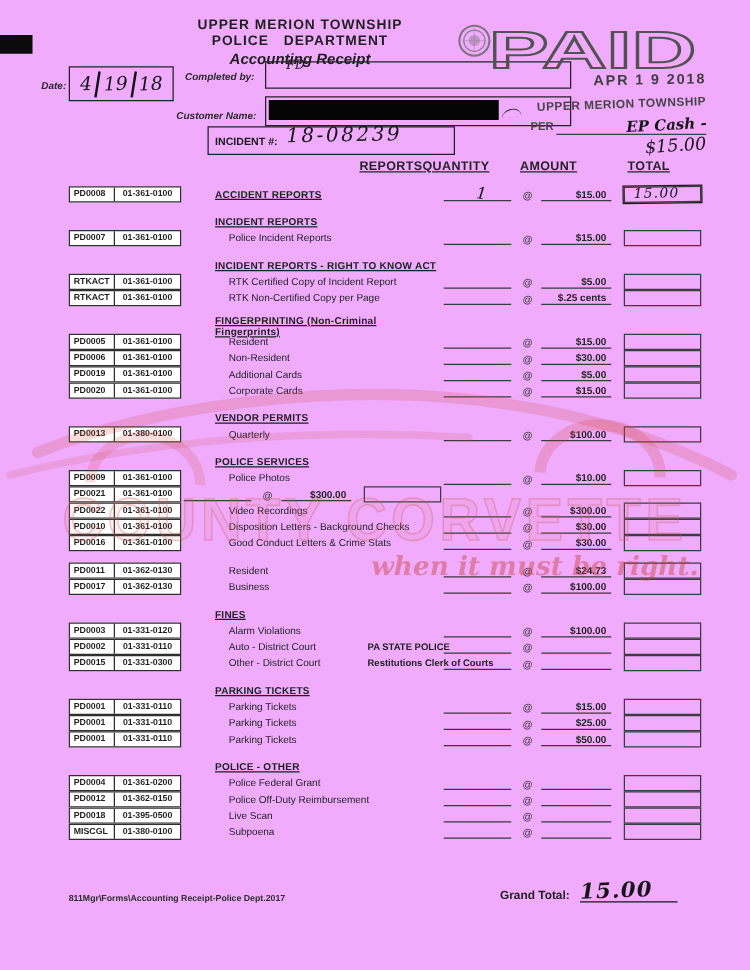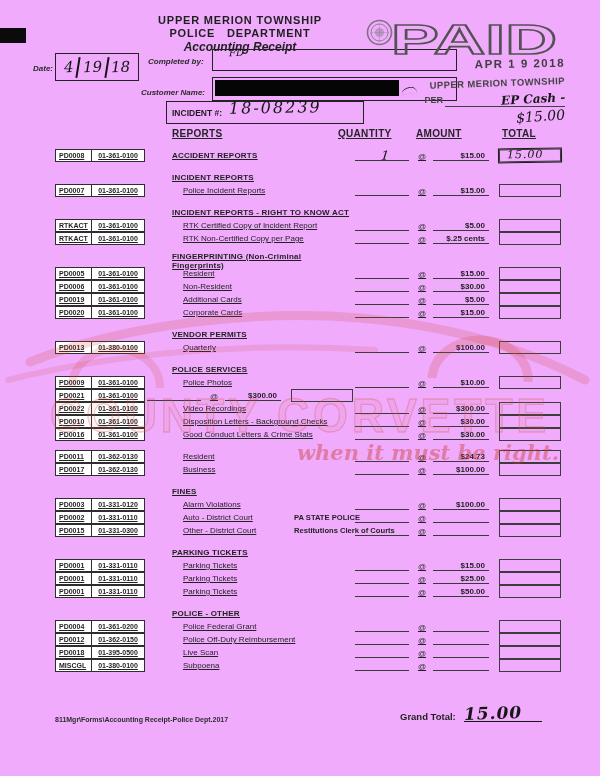--- a/index.html
+++ b/index.html
@@ -36,27 +36,27 @@
   .paid-date{margin:-12px 0 0 30px;font-size:11.5px;font-weight:700;letter-spacing:1.5px;color:#3e3e3e;transform:rotate(-1deg);}
   .paid-org{margin:8px 0 0 6px;font-size:9.5px;font-weight:700;letter-spacing:.4px;color:#454545;transform:rotate(-2deg);}
   .paid-per{margin:3px 0 0 2px;font-size:9px;font-weight:700;color:#454545;}
   .per-sig{font-size:12px;margin-left:6px;transform:rotate(-3deg);}
   .per-line{display:inline-block;border-bottom:1.3px solid #3f3f3f;min-width:120px;margin-left:2px;}
   .paid-amount{margin:1px 0 0 64px;font-size:14px;transform:rotate(-4deg);}
   
   .col-headers{position:absolute;left:0;top:128px;width:600px;display:flex;padding-left:55px;box-sizing:border-box;}
   .col-headers .h{font-size:10px;font-weight:700;text-decoration:underline;letter-spacing:.3px;color:#242424;}
   .ch-codes{width:90px;margin-right:27px;}
-  .ch-desc{width:166px;}
+  .ch-desc{width:166px;text-align:right;}
   .ch-qty{width:78px;}
   .ch-amount{width:60px;}
   .ch-total{width:62px;margin-left:20px;padding-left:6px;box-sizing:border-box;}
   
   .form-body{position:absolute;left:0;top:149px;width:600px;}
-  .section{margin-top:9px;text-decoration:underline;}
+  .section{margin-top:9px;}
   .section:first-child{margin-top:0;}
   .row{display:flex;height:13px;padding-left:55px;box-sizing:border-box;align-items:stretch;}
   .codes{width:90px;border:1px solid #2e2e2e;display:flex;font-size:7px;font-weight:700;color:#1e1e1e;box-sizing:border-box;background:#fff;}
   .codes .code{width:36px;border-right:1px solid #2e2e2e;display:flex;align-items:center;padding-left:3px;box-sizing:border-box;}
   .codes .account{flex:1;display:flex;align-items:center;justify-content:center;}
   .codes.empty{visibility:hidden;}
   .desc{width:181px;margin-left:27px;padding-left:11px;box-sizing:border-box;position:relative;font-size:8px;color:#1f1f1f;display:flex;align-items:center;}
   .header-row .desc-text{font-weight:700;text-decoration:underline;margin-left:-11px;letter-spacing:.2px;}
   .note{position:absolute;left:122px;top:2px;font-size:7.6px;font-weight:700;white-space:nowrap;}
   .qty{width:60px;position:relative;}

